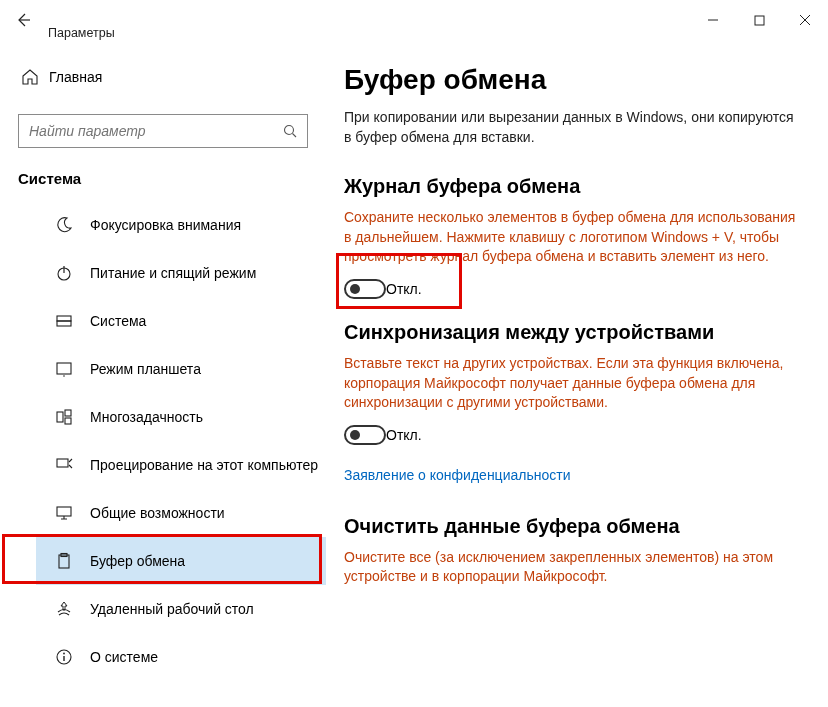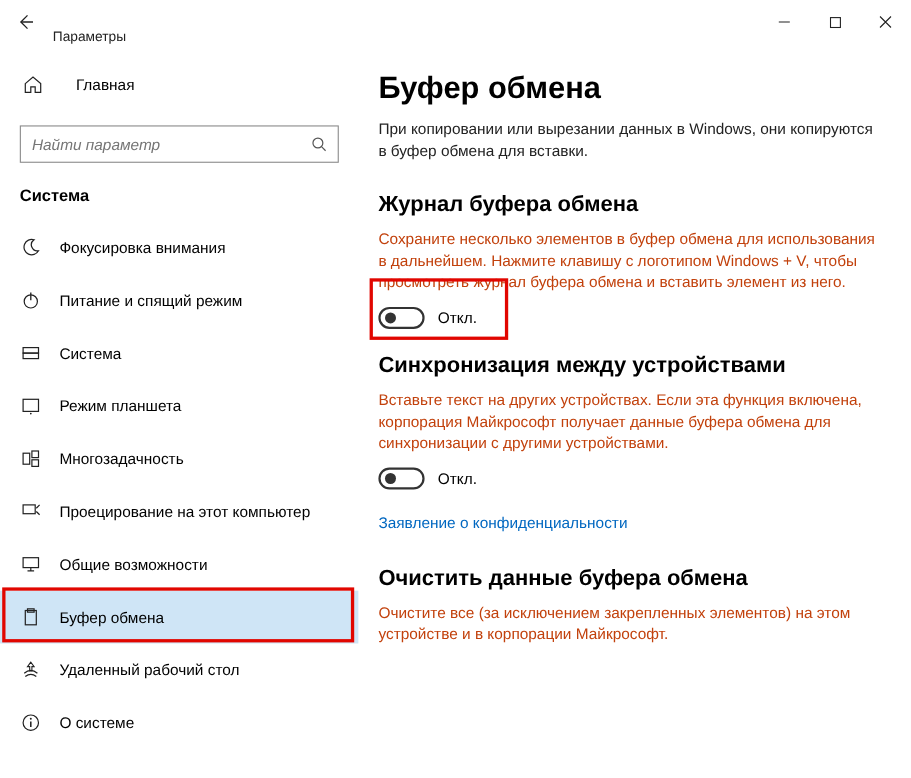--- a/index.html
+++ b/index.html
@@ -40,21 +40,21 @@
   .left-pane {
     position: absolute;
     top: 40px; left: 0;
     width: 326px; height: 667px;
     overflow: hidden;
   }
   .home-row {
     display: flex; align-items: center;
     height: 42px;
     padding-left: 20px;
-    gap: 29px;
+    gap: 9px;
     cursor: pointer;
     margin-top: 16px;
   }
   .search-wrap {
     margin: 16px 18px 8px 18px;
   }
   .search-box {
     position: relative;
     height: 34px;
     border: 1px solid #8a8a8a;
@@ -73,21 +73,21 @@
   }
   .search-icon {
     width: 34px; height: 34px;
     display: flex; align-items: center; justify-content: center;
   }
   .group-title {
     padding: 14px 18px 8px 18px;
     font-weight: 600;
     font-size: 15px;
   }
-  .nav-list { margin-top: 6px; }
+  .nav-list { margin-top: 6px; padding-left: 36px; }
   .nav-item {
     display: flex; align-items: center;
     height: 48px;
     padding-left: 18px;
     gap: 16px;
     cursor: pointer;
     font-size: 14px;
   }
   .nav-item.selected { background: #cfe5f6; }
   .nav-icon {
@@ -126,21 +126,20 @@
     margin-bottom: 10px;
   }
   .section-desc {
     font-size: 14px;
     color: #c2410c;
     line-height: 1.4;
     margin-bottom: 12px;
   }
   .toggle-row {
     display: flex; align-items: center;
-    gap: 12px;
     margin-bottom: 22px;
   }
   .toggle {
     width: 42px; height: 20px;
     border: 2px solid #333;
     border-radius: 12px;
     position: relative;
     background: #fff;
     cursor: pointer;
   }

